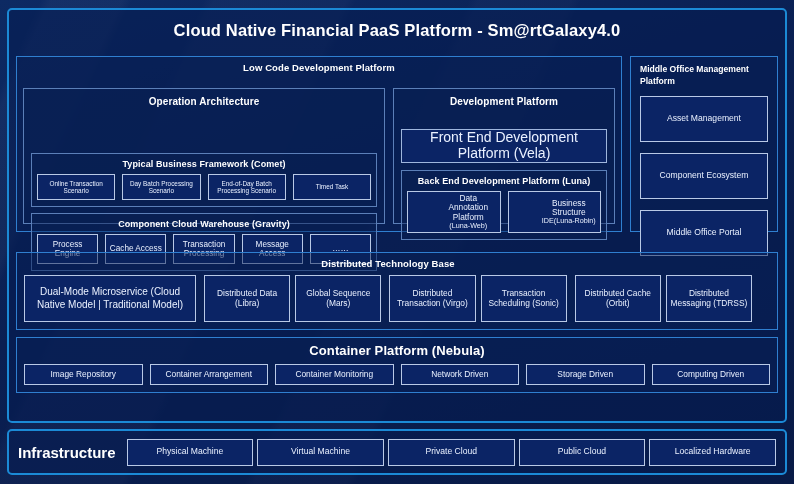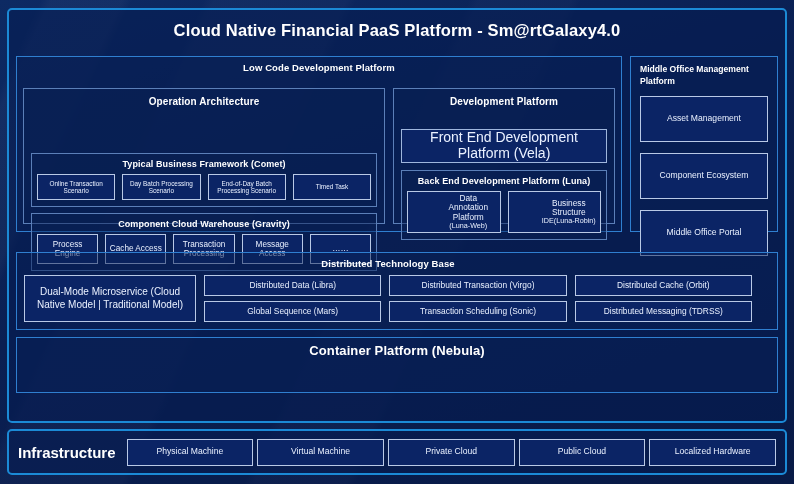--- a/index.html
+++ b/index.html
@@ -204,21 +204,21 @@
   #dtb-body { display: flex; gap: 8px; flex: 1 1 auto; }
   #dtb-dual {
     flex: 0 0 172px;
     font-size: 10px;
     flex-direction: column;
     line-height: 1.25;
   }
   .dtb-col {
     flex: 1 1 0;
     display: flex;
-    flex-direction: column;
+    flex-direction: row;
     gap: 5px;
     min-width: 0;
   }
   .dtb-col .chip { flex: 1 1 0; font-size: 8.4px; }
 
   
   #container-platform {
     flex: 0 0 56px;
     display: flex;
     flex-direction: column;
@@ -341,20 +341,28 @@
           </div>
           <div class="dtb-col">
             <div class="chip">Distributed Cache (Orbit)</div>
             <div class="chip">Distributed Messaging (TDRSS)</div>
           </div>
         </div>
       </div>
 
       <div class="grp" id="container-platform">
         <div class="hdr" id="cp-title">Container Platform (Nebula)</div>
+        <div id="cp-row">
+          <div class="chip">Image Repository</div>
+          <div class="chip">Container Arrangement</div>
+          <div class="chip">Container Monitoring</div>
+          <div class="chip">Network Driven</div>
+          <div class="chip">Storage Driven</div>
+          <div class="chip">Computing Driven</div>
+        </div>
       </div>
 
     </div>
   </div>
 
   <div class="outer-panel" id="infra">
     <div id="infra-label">Infrastructure</div>
     <div id="infra-row">
       <div class="chip">Physical Machine</div>
       <div class="chip">Virtual Machine</div>

